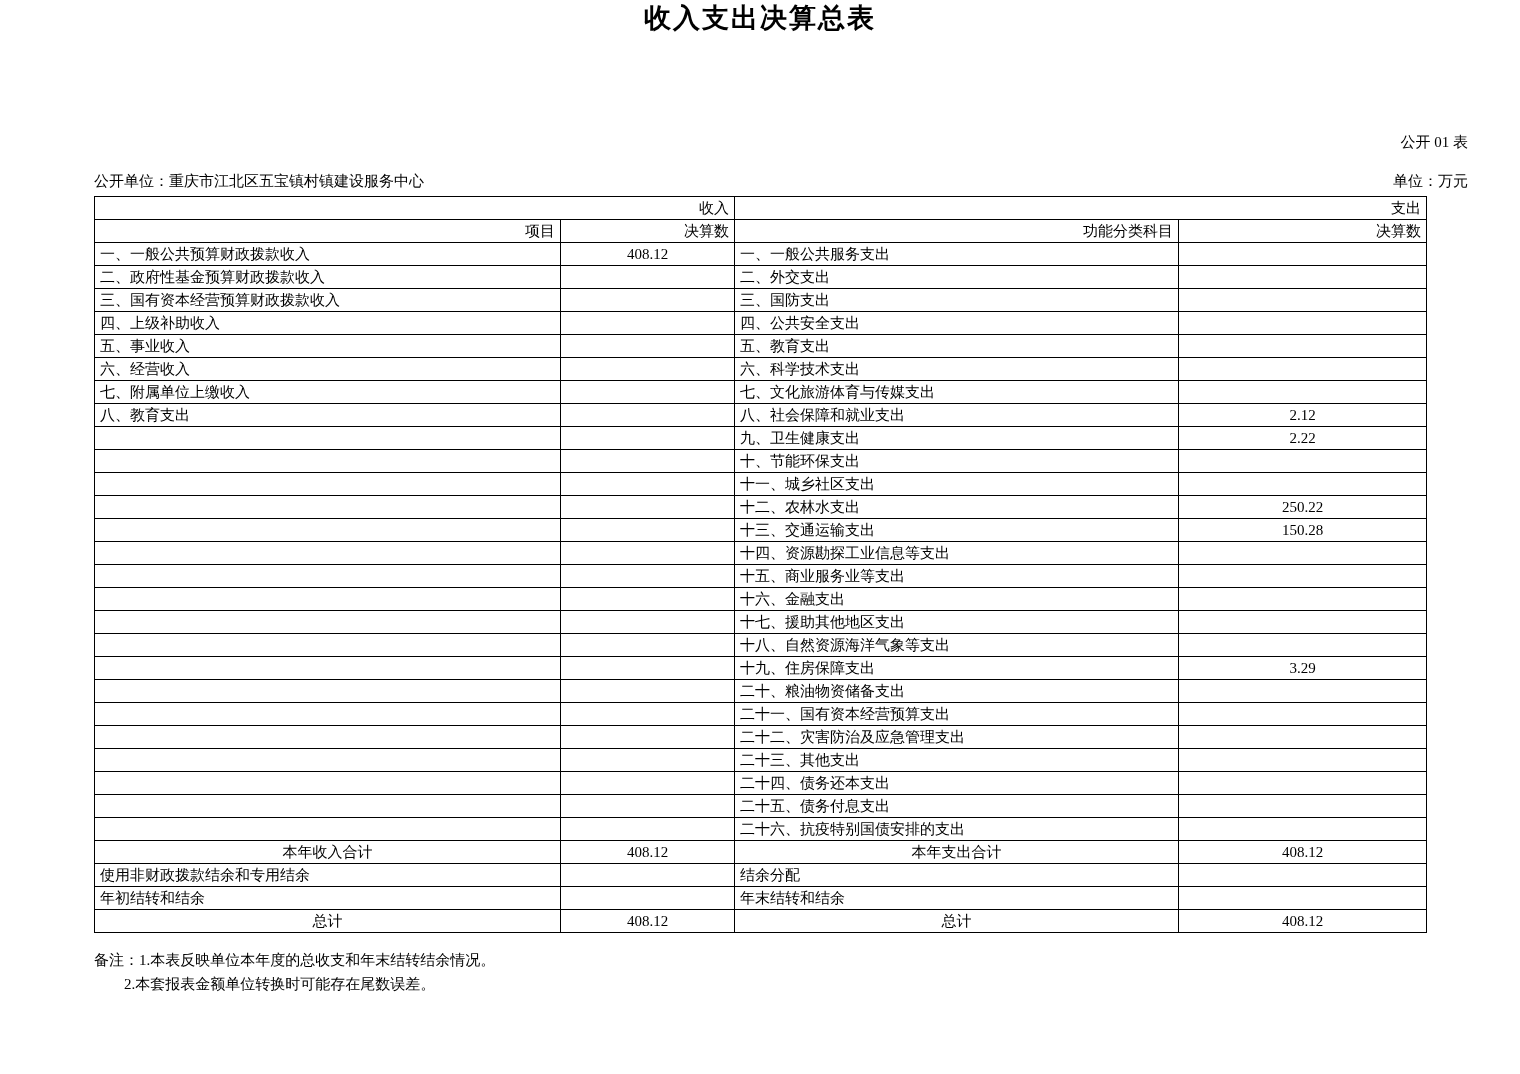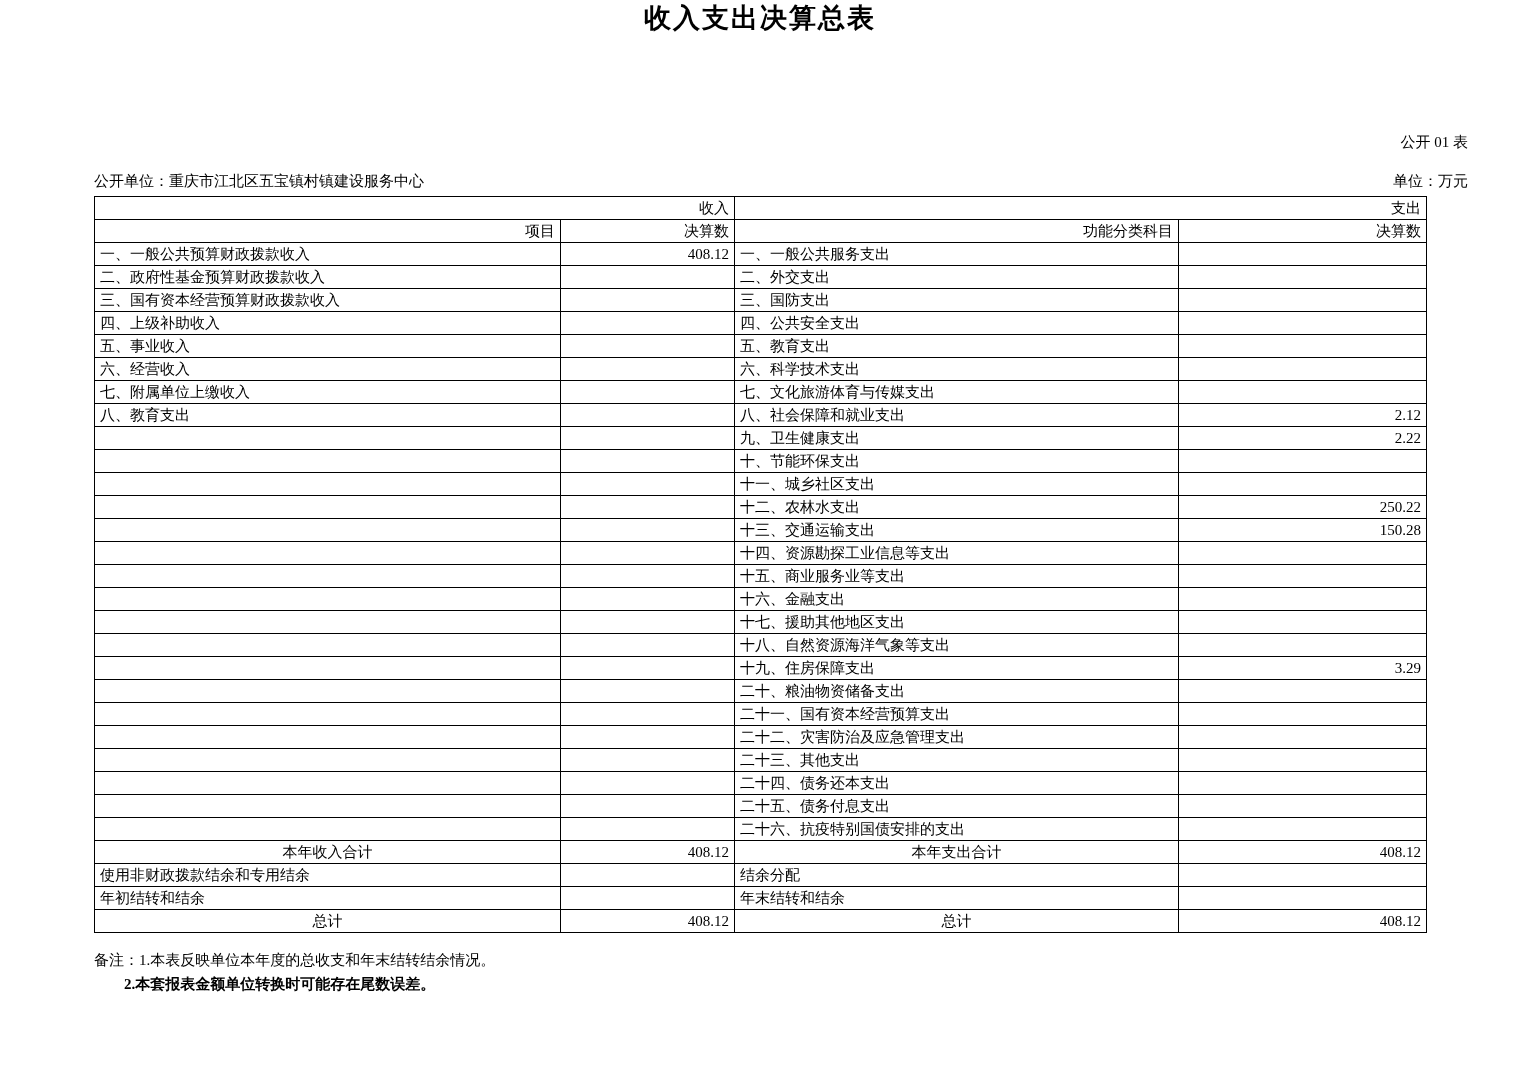--- a/index.html
+++ b/index.html
@@ -62,33 +62,33 @@
     vertical-align: middle;
     font-weight: normal;
     line-height: 20px;
   }
   .col-a { width: 466px; }
   .col-b { width: 174px; }
   .col-c { width: 444px; }
   .col-d { width: 248px; }
 
   .ctr { text-align: center; }
-  .rgt { text-align: right; }
+  .rgt { text-align: center; }
   .lft { text-align: left; }
   .bold { font-weight: bold; }
   .hdr { text-align: right; }
 
   .notes {
     position: absolute;
     top: 948px;
     left: 94px;
     font-size: 15px;
     line-height: 24px;
   }
-  .notes .line2 { margin-left: 30px; font-weight: bold; }
+  .notes .line2 { margin-left: 30px; }
 </style>
 </head>
 <body>
 
 <div class="page">
 
   <div class="doc-title">收入支出决算总表</div>
 
   <div class="form-code">公开 01 表</div>
 

